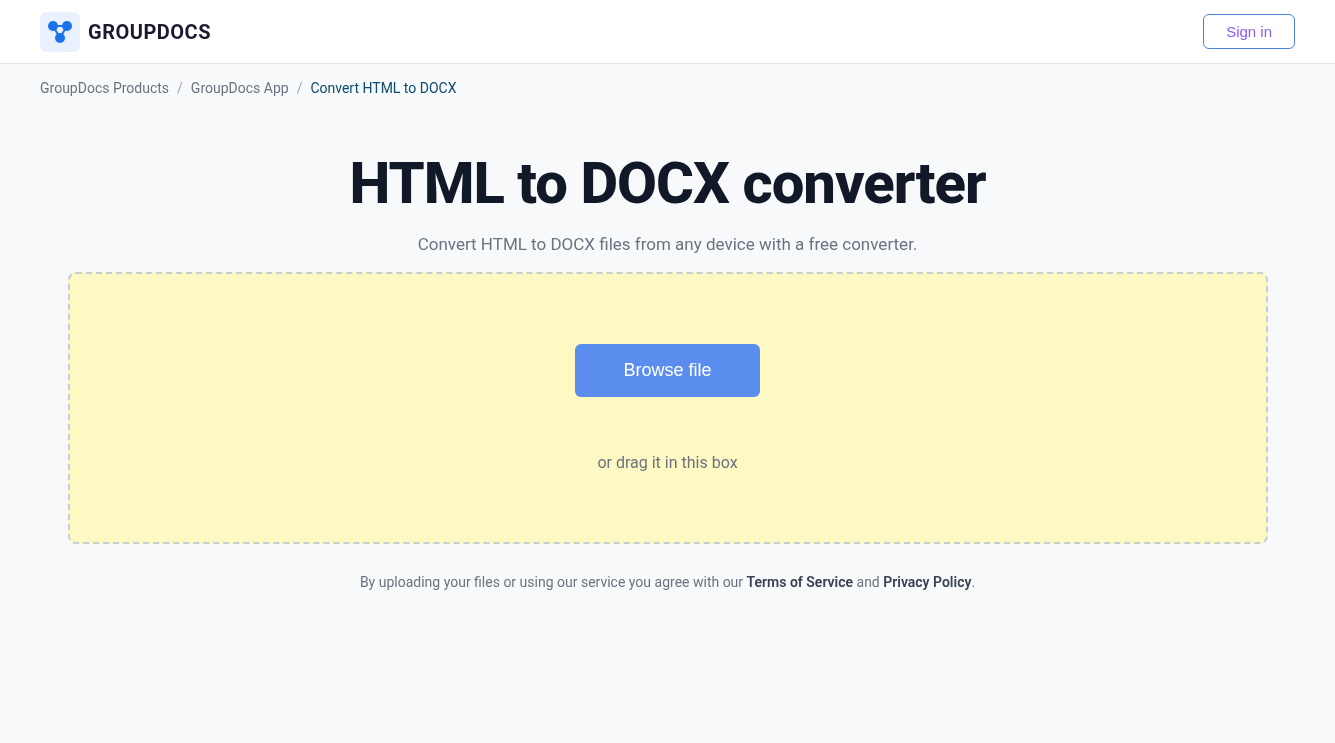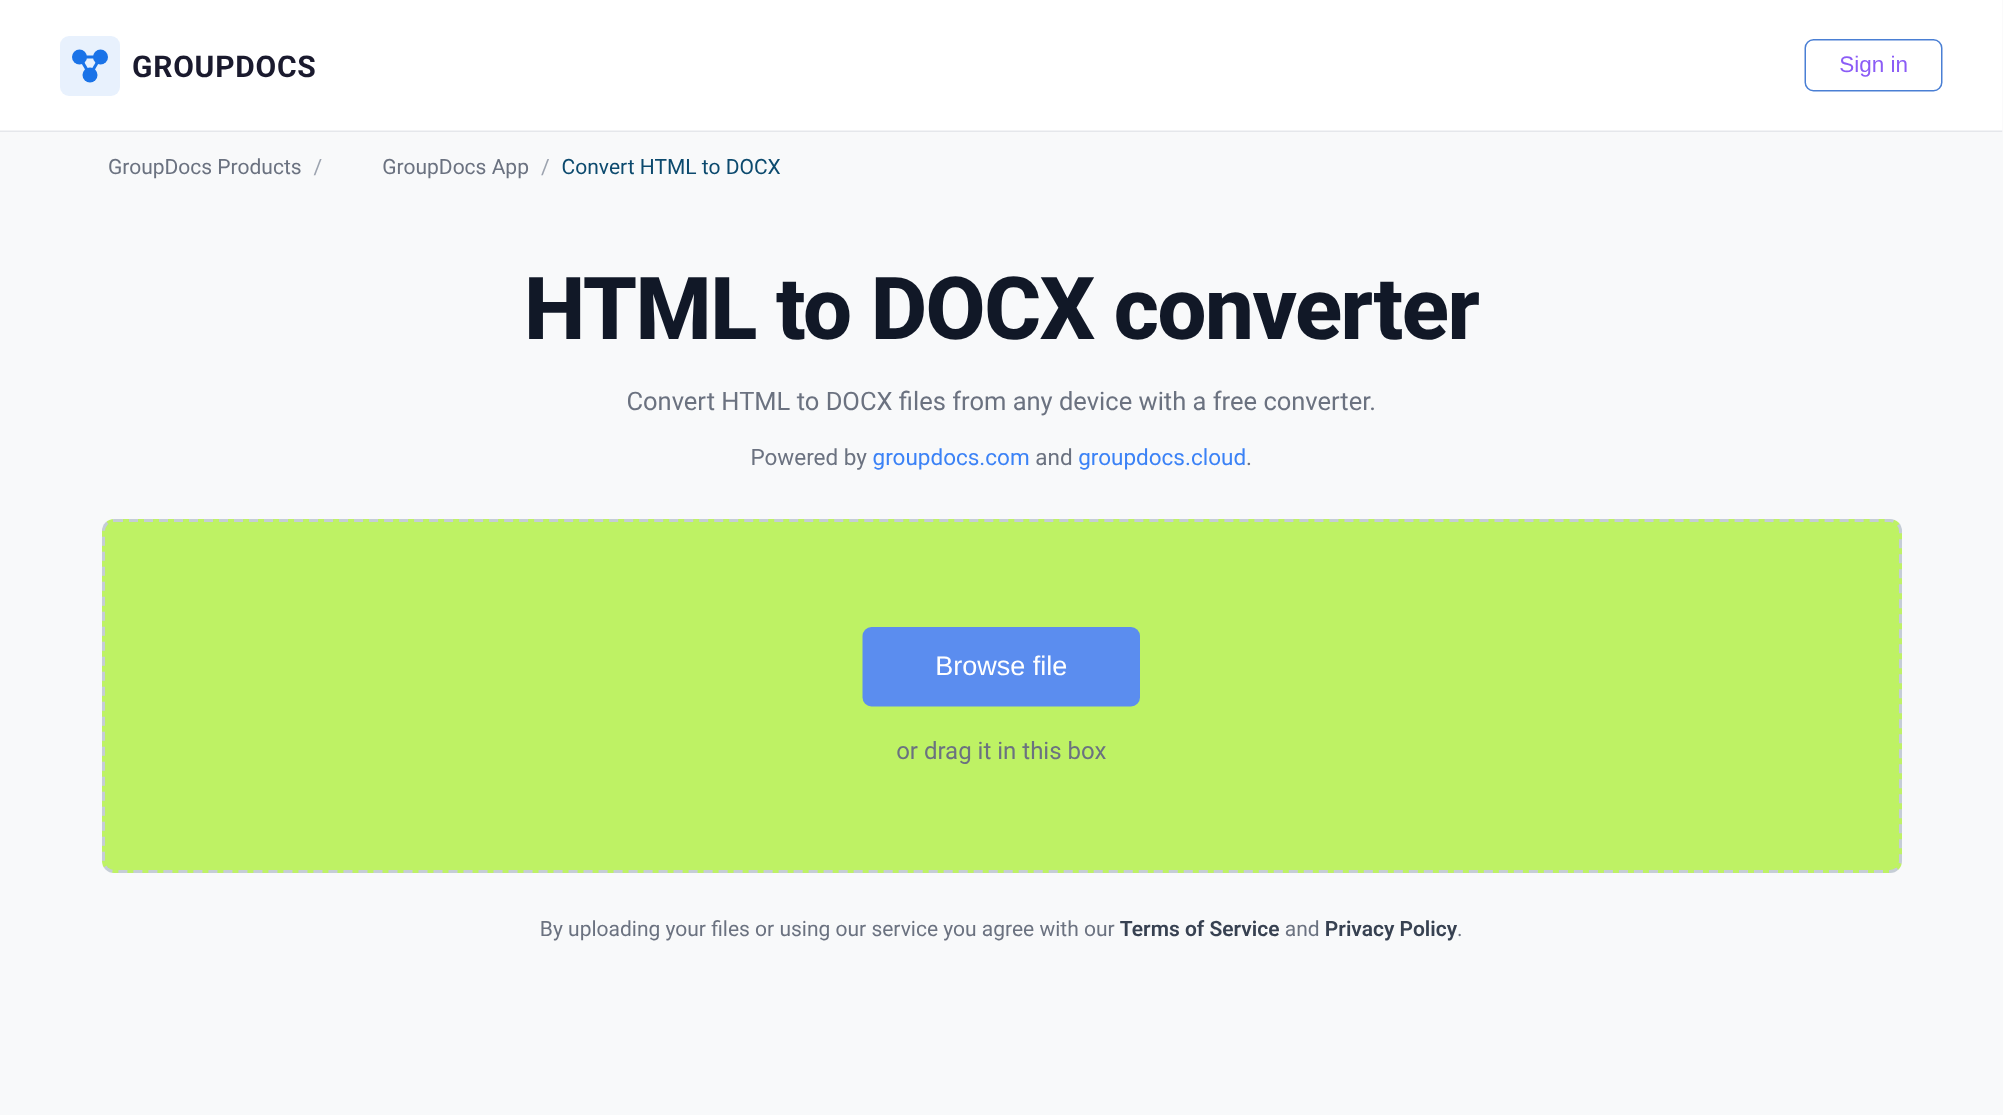--- a/index.html
+++ b/index.html
@@ -17,21 +17,21 @@
     }
 
     
     header {
       background-color: #ffffff;
       border-bottom: 1px solid #e5e7eb;
       display: flex;
       align-items: center;
       justify-content: space-between;
       padding: 0 40px;
-      height: 88px;
+      height: 64px;
     }
 
     .header-left {
       display: flex;
       align-items: center;
       gap: 8px;
     }
 
     .logo-icon {
       width: 40px;
@@ -76,21 +76,20 @@
       display: flex;
       align-items: center;
       gap: 8px;
       font-size: 14px;
       color: #6b7280;
     }
 
     .breadcrumb a {
       color: #6b7280;
       text-decoration: none;
-      margin-left: 32px;
     }
 
     .breadcrumb .separator {
       color: #9ca3af;
     }
 
     .breadcrumb .current {
       color: #0c4a6e;
       font-weight: 400;
     }
@@ -131,27 +130,28 @@
       color: #3b82f6;
       text-decoration: none;
     }
 
     
     .upload-box {
       width: 1200px;
       max-width: 95%;
       border: 2px dashed #c5cdd6;
       border-radius: 8px;
-      background-color: #bef264;
+      background-color: #fef9c3;
       display: flex;
       flex-direction: column;
       align-items: center;
       justify-content: center;
       padding: 70px 40px;
       min-height: 230px;
+      gap: 36px;
     }
 
     .browse-btn {
       background-color: #5b8def;
       color: #ffffff;
       border: none;
       border-radius: 6px;
       padding: 16px 48px;
       font-size: 18px;
       font-weight: 500;
@@ -206,23 +206,20 @@
   <span class="separator">/</span>
   <a>GroupDocs App</a>
   <span class="separator">/</span>
   <span class="current">Convert HTML to DOCX</span>
 </div>
 
 <main>
   <h1 class="page-title">HTML to DOCX converter</h1>
   <p class="page-subtitle">Convert HTML to DOCX files from any device with a free converter.</p>
 
-  <p class="powered-by">
-    <span>Powered by </span><a>groupdocs.com</a><span> and </span><a>groupdocs.cloud</a><span>.</span>
-  </p>
 
   <div class="upload-box">
     <button class="browse-btn">Browse file</button>
     <span class="drag-text">or drag it in this box</span>
   </div>
 
   <p class="footer-note">
     <span>By uploading your files or using our service you agree with our </span><a>Terms of Service</a><span> and </span><a>Privacy Policy</a><span>.</span>
   </p>
 </main>

